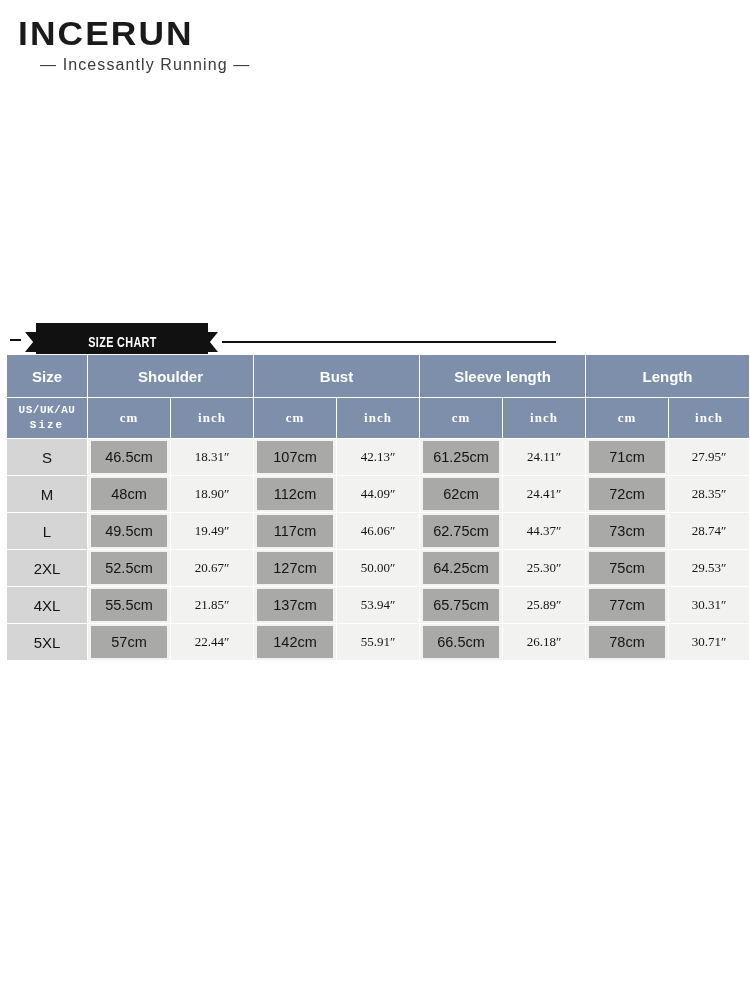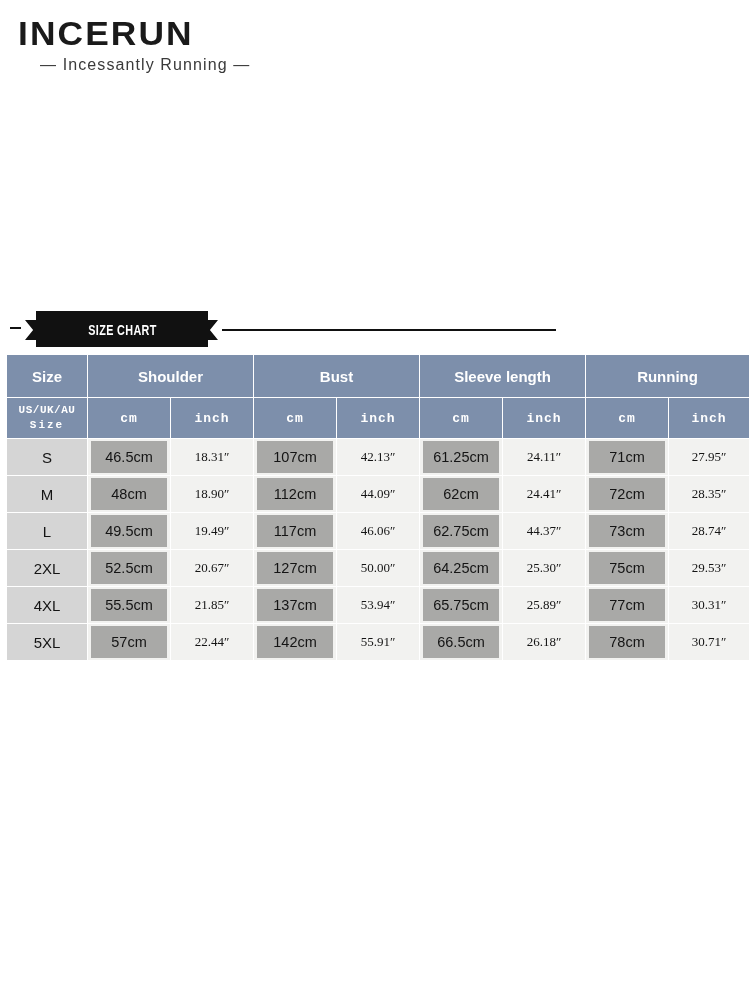--- a/index.html
+++ b/index.html
@@ -39,21 +39,21 @@
     font-weight: 400;
     letter-spacing: 1.1px;
     color: #3a3a3a;
     padding-left: 22px;
   }
 
   
   .banner {
     position: absolute;
     left: 0;
-    top: 311px;
+    top: 323px;
     width: 726px;
     height: 36px;
   }
   .banner-dash {
     position: absolute;
     left: 10px;
     top: 16px;
     width: 11px;
     height: 2px;
     background: #111111;
@@ -134,21 +134,21 @@
     color: #ffffff;
     height: 42px;
     font-family: "Liberation Sans", sans-serif;
     font-size: 15px;
     font-weight: 700;
   }
   .hdr-sub {
     background: #7d8fab;
     color: #ffffff;
     height: 40px;
-    font-family: Liberation Mono, monospace;
+    font-family: Liberation Serif, serif;
     font-size: 13px;
     font-weight: 700;
     letter-spacing: 1px;
   }
   .hdr-size-sub {
     background: #7d8fab;
     color: #ffffff;
     height: 40px;
     font-family: "Liberation Mono", "DejaVu Sans Mono", monospace;
     font-size: 11px;
@@ -223,21 +223,21 @@
         <col style="width:82px">
       <col style="width:82px">
         <col style="width:80px">
     </colgroup>
     <thead>
       <tr>
         <th class="hdr" rowspan="1">Size</th>
         <th class="hdr" colspan="2">Shoulder</th>
         <th class="hdr" colspan="2">Bust</th>
         <th class="hdr" colspan="2">Sleeve length</th>
-        <th class="hdr" colspan="2">Running</th>
+        <th class="hdr" colspan="2">Length</th>
       </tr>
       <tr>
         <th class="hdr-size-sub">
           <div class="l1">US/UK/AU</div>
           <div class="l2">Size</div>
         </th>
         <th class="hdr-sub">cm</th>
         <th class="hdr-sub">inch</th>
         <th class="hdr-sub">cm</th>
         <th class="hdr-sub">inch</th>

